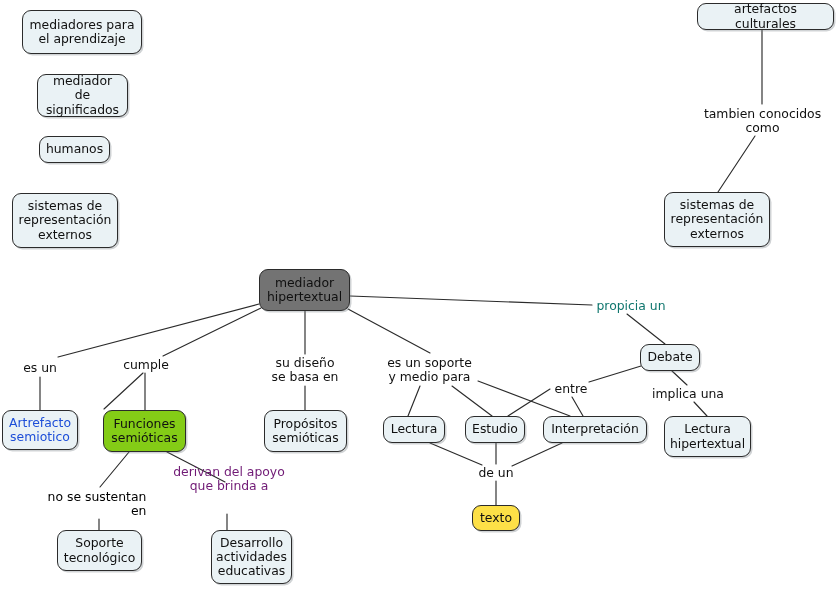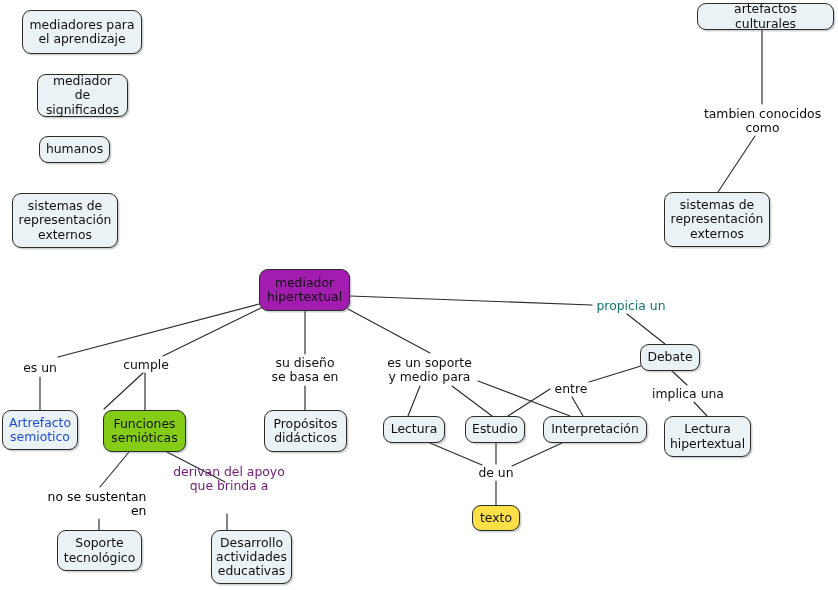--- a/index.html
+++ b/index.html
@@ -103,28 +103,28 @@
       <div class="node" style="left: 37px; top: 74px; width: 91px; height: 43px; background: rgb(234, 242, 245); border-color: rgb(43, 43, 43); color: rgb(16, 16, 16);">mediador de
 significados</div>
       <div class="node" style="left: 39px; top: 136px; width: 71px; height: 27px; background: rgb(234, 242, 245); border-color: rgb(43, 43, 43); color: rgb(16, 16, 16);">humanos</div>
       <div class="node" style="left: 12px; top: 193px; width: 106px; height: 55px; background: rgb(234, 242, 245); border-color: rgb(43, 43, 43); color: rgb(16, 16, 16);">sistemas de
 representación
 externos</div>
       <div class="node" style="left: 697px; top: 3px; width: 137px; height: 27px; background: rgb(234, 242, 245); border-color: rgb(43, 43, 43); color: rgb(16, 16, 16);">artefactos culturales</div>
       <div class="node" style="left: 664px; top: 192px; width: 106px; height: 55px; background: rgb(234, 242, 245); border-color: rgb(43, 43, 43); color: rgb(16, 16, 16);">sistemas de
 representación
 externos</div>
-      <div class="node" style="left: 259px; top: 269px; width: 91px; height: 42px; background: #a21caf; border-color: rgb(43, 43, 43); color: rgb(16, 16, 16);">mediador
+      <div class="node" style="left: 259px; top: 269px; width: 91px; height: 42px; background: #737373; border-color: rgb(43, 43, 43); color: rgb(16, 16, 16);">mediador
 hipertextual</div>
       <div class="node" style="left: 2px; top: 410px; width: 76px; height: 40px; background: rgb(234, 242, 245); border-color: rgb(43, 43, 43); color: #1d4ed8;">Artrefacto
 semiotico</div>
       <div class="node" style="left: 103px; top: 410px; width: 83px; height: 42px; background: #84cc16; border-color: rgb(43, 43, 43); color: rgb(16, 16, 16);">Funciones
 semióticas</div>
       <div class="node" style="left: 264px; top: 410px; width: 83px; height: 42px; background: rgb(234, 242, 245); border-color: rgb(43, 43, 43); color: rgb(16, 16, 16);">Propósitos
-didácticos</div>
+semióticas</div>
       <div class="node" style="left: 57px; top: 530px; width: 85px; height: 41px; background: rgb(234, 242, 245); border-color: rgb(43, 43, 43); color: rgb(16, 16, 16);">Soporte
 tecnológico</div>
       <div class="node" style="left: 187px; top: 530px; width: 81px; height: 54px; background: rgb(234, 242, 245); border-color: rgb(43, 43, 43); color: rgb(16, 16, 16); margin-left: 24px;">Desarrollo
 actividades
 educativas</div>
       <div class="node" style="left: 383px; top: 416px; width: 62px; height: 27px; background: rgb(234, 242, 245); border-color: rgb(43, 43, 43); color: rgb(16, 16, 16);">Lectura</div>
       <div class="node" style="left: 465px; top: 416px; width: 60px; height: 27px; background: rgb(234, 242, 245); border-color: rgb(43, 43, 43); color: rgb(16, 16, 16);">Estudio</div>
       <div class="node" style="left: 543px; top: 416px; width: 104px; height: 27px; background: rgb(234, 242, 245); border-color: rgb(43, 43, 43); color: rgb(16, 16, 16);">Interpretación</div>
       <div class="node" style="left: 472px; top: 505px; width: 48px; height: 26px; background: #fde047; border-color: rgb(43, 43, 43); color: rgb(16, 16, 16);">texto</div>
       <div class="node" style="left: 640px; top: 344px; width: 60px; height: 27px; background: rgb(234, 242, 245); border-color: rgb(43, 43, 43); color: rgb(16, 16, 16);">Debate</div>

